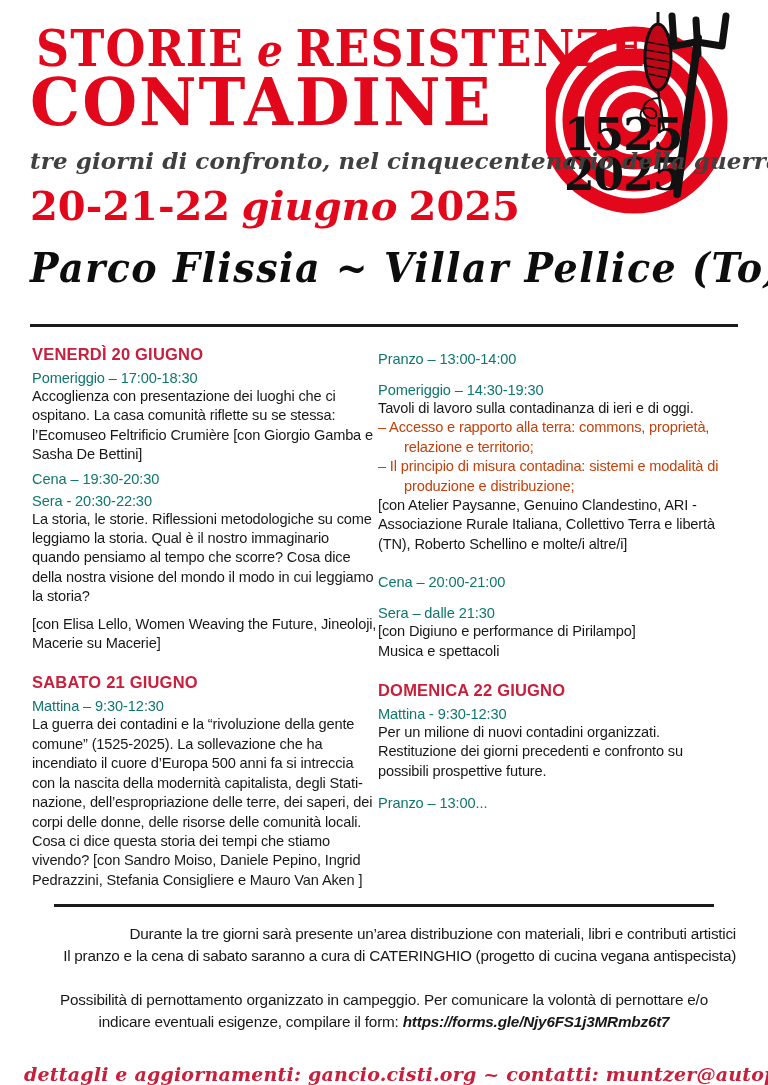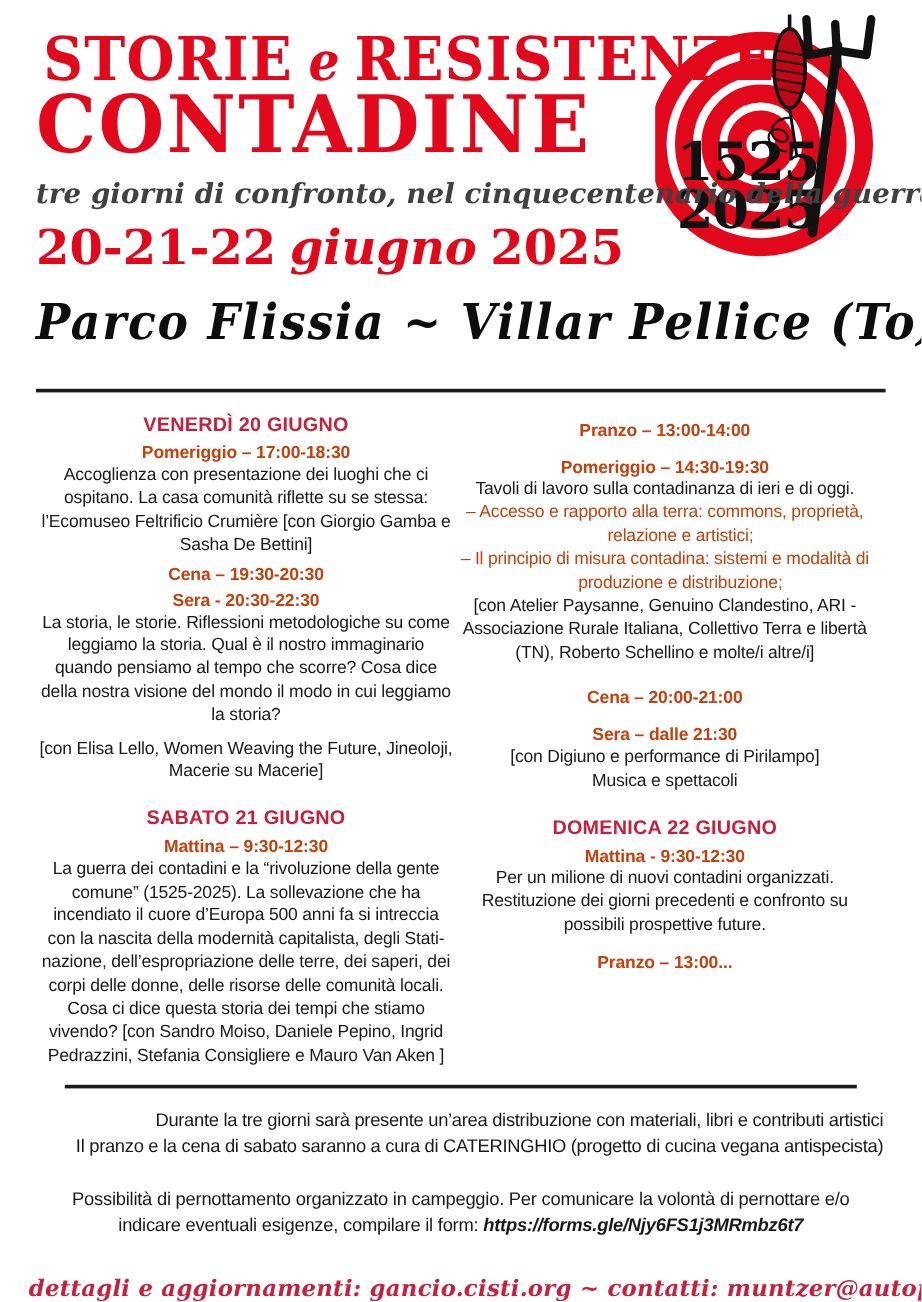--- a/index.html
+++ b/index.html
@@ -110,36 +110,35 @@
     background: #1a1a1a;
     margin: 0 30px;
   }
   .rule.top { margin-top: 4px; }
 
   
   .program {
     display: flex;
     padding: 18px 30px 0 32px;
     box-sizing: border-box;
-    text-align: center;
   }
   .col { width: 346px; }
   .col.right { width: 352px; }
 
   .day-heading {
     color: #c8203c;
     font-size: 16.5px;
     font-weight: bold;
     letter-spacing: 0.2px;
     margin: 0 0 3px 0;
   }
   .slot {
     font-size: 14.6px;
-    font-weight: bold;
-    color: #c2410c;
+    font-weight: normal;
+    color: #0f766e;
     margin: 6px 0 1px 0;
     letter-spacing: -0.1px;
   }
   .body-text {
     font-size: 14.6px;
     line-height: 1.33;
     color: #17181a;
     margin: 0;
     letter-spacing: -0.15px;
   }
@@ -287,21 +286,21 @@
     <div class="col right">
 
       <div>
         <div class="slot">Pranzo – 13:00-14:00</div>
         <div class="gap-sm"></div>
         <div class="slot">Pomeriggio – 14:30-19:30</div>
         <p class="body-text">Tavoli di lavoro sulla contadinanza di ieri e di oggi.</p>
         <ul class="bullets">
           <li>
             <span>– Accesso e rapporto alla terra: commons, proprietà,</span>
-            <span class="cont">relazione e artistici;</span>
+            <span class="cont">relazione e territorio;</span>
           </li>
           <li>
             <span>– Il principio di misura contadina: sistemi e modalità di</span>
             <span class="cont">produzione e distribuzione;</span>
           </li>
         </ul>
         <p class="body-text">[con Atelier Paysanne, Genuino Clandestino, ARI - Associazione Rurale Italiana, Collettivo Terra e libertà (TN), Roberto Schellino e molte/i altre/i]</p>
         <div class="gap-md"></div>
         <div class="slot">Cena – 20:00-21:00</div>
         <div class="gap-sm"></div>

